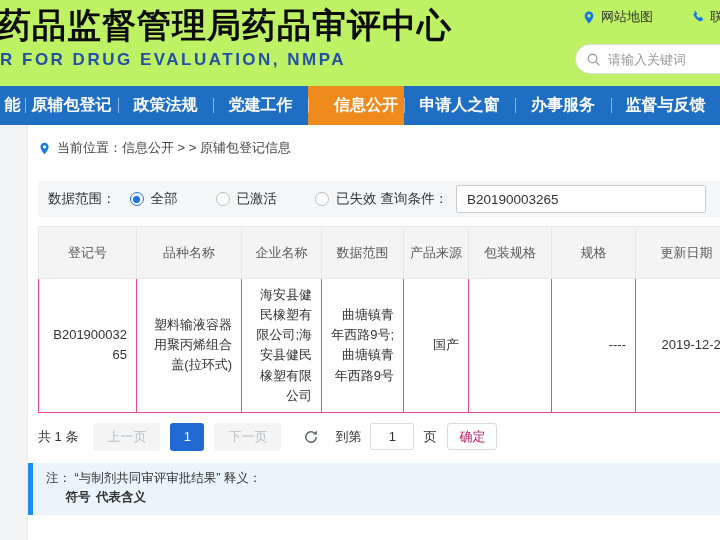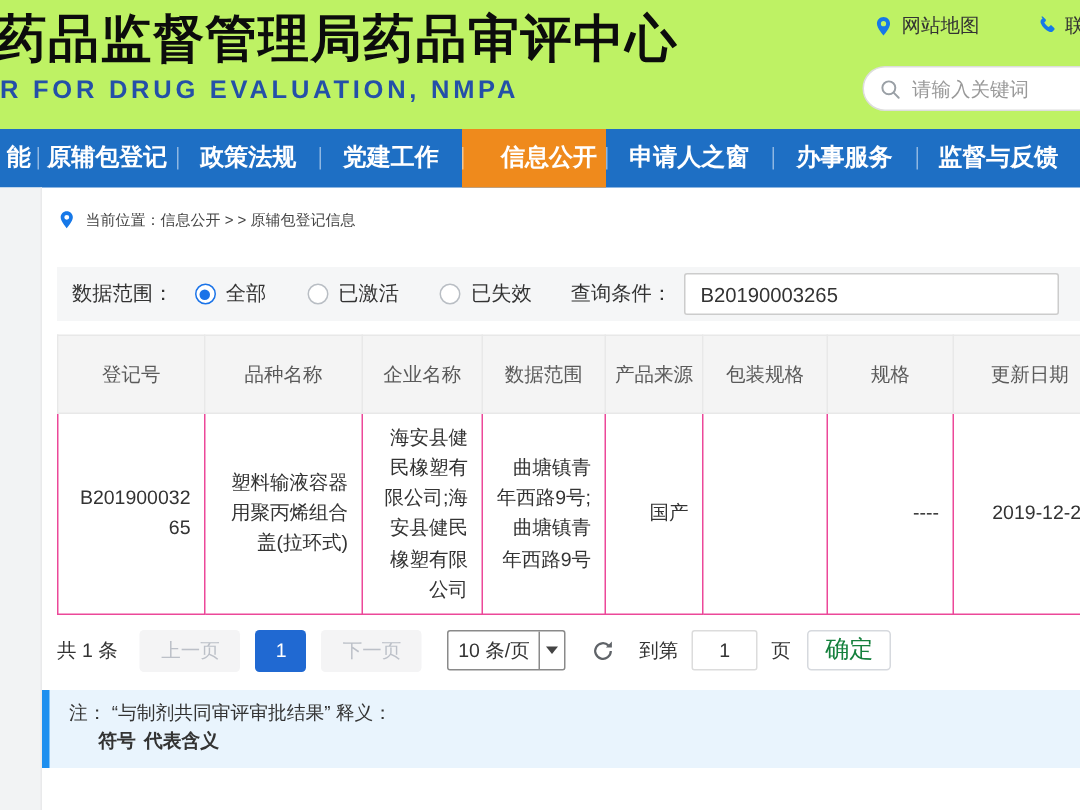--- a/index.html
+++ b/index.html
@@ -21,34 +21,34 @@
   .search-box input::placeholder { color:#999; }
 
   
   .main-nav { display:flex; height:39px; background:#1e6fc4; }
   .nav-item { position:relative; display:flex; align-items:center; justify-content:center; color:#fff; font-size:16px; font-weight:bold; cursor:pointer; }
   .nav-item + .nav-item::before { content:""; position:absolute; left:0; top:12px; width:1px; height:15px; background:rgba(255,255,255,.5); }
   .nav-item.active { background:#ef8a1c;padding-left:20px; }
   .nav-item.active::before, .nav-item.active + .nav-item::before { background:rgba(255,255,255,.5); }
 
   
-  .breadcrumb { margin-left:28px; padding:14px 0 9px 10px; display:flex; align-items:center; gap:6px; font-size:10px; color:#444; }
+  .breadcrumb { margin-left:28px; padding:14px 0 9px 10px; display:flex; align-items:center; gap:6px; font-size:13px; color:#444; }
   .breadcrumb svg { color:#1678e8; }
 
   .content { margin-left:28px; background:#fff; }
   .inset { margin-left:10px; }
 
   
   .tabs { display:flex; height:36px; background:#1e6fc4; margin-top:6px; }
   .tab { padding:0 22px; line-height:36px; color:#fff; font-size:14px; font-weight:bold; cursor:pointer; white-space:nowrap; }
   .tab.active { background:#fff; color:#1e5fae; }
 
   
   .filter-bar { margin-top:15px; height:36px; background:#f5f6f7; display:flex; align-items:center; font-size:13.5px; color:#333; padding:0 14px 0 10px; }
-  .radio-group { display:flex; align-items:center; gap:27px; margin-left:14px; }
+  .radio-group { display:flex; align-items:center; gap:38px; margin-left:14px; }
   .radio-opt { display:flex; align-items:center; gap:7px; cursor:pointer; }
   .radio-dot { width:14px; height:14px; border-radius:50%; border:1px solid #b9bec4; background:#fff; position:relative; flex:none; }
   .radio-opt.checked .radio-dot { border:1.5px solid #1a73e8; }
   .radio-opt.checked .radio-dot::after { content:""; position:absolute; left:50%; top:50%; width:7px; height:7px; margin:-3.5px 0 0 -3.5px; border-radius:50%; background:#1a73e8; }
   .query-label { margin-left:auto; }
   .query-input { width:250px; height:28px; border:1px solid #ccc; border-radius:2px; background:#fff; margin-left:8px; padding:0 10px; font-size:13.5px; color:#333; outline:none; font-family:inherit; }
 
   
   table.data-table { margin-top:9px; border-collapse:collapse; table-layout:fixed; width:699px; font-size:13px; }
   .data-table th { background:#f4f4f4; color:#5a5a5a; font-weight:normal; height:52px; border:1px solid #e8e8e8; text-align:center; padding:2px 4px; }
@@ -59,21 +59,21 @@
   .pg-total { margin-right:10px; }
   .pg-btn { height:28px; line-height:28px; padding:0 14px; background:#f4f4f5; color:#bcc0c8; border-radius:3px; margin:0 5px; cursor:default; }
   .pg-page { min-width:34px; height:28px; line-height:28px; text-align:center; background:#2069d2; color:#fff; border-radius:3px; margin:0 5px; cursor:pointer; }
   .pg-select { margin-left:12px; height:27px; border:1px solid #8a8a8a; border-radius:2px; background:#fff; display:flex; align-items:center; cursor:pointer; }
   .pg-select .txt { padding:0 6px; white-space:nowrap; }
   .pg-select .chev { width:17px; align-self:stretch; border-left:1px solid #8a8a8a; display:flex; align-items:center; justify-content:center; }
   .pg-select .chev::after { content:""; width:0; height:0; border-left:4px solid transparent; border-right:4px solid transparent; border-top:5px solid #444; }
   .pg-refresh { margin-left:17px; color:#5f6368; display:flex; cursor:pointer; }
   .pg-goto-label { margin-left:16px; }
   .pg-goto-input { width:44px; height:27px; border:1px solid #dcdcdc; border-radius:2px; text-align:center; margin:0 9px; font-size:13px; color:#333; outline:none; font-family:inherit; }
-  .pg-confirm { margin-left:11px; height:27px; line-height:25px; padding:0 11px; border:1px solid #d6d9de; border-radius:3px; background:#fff; color:#15803d; cursor:pointer; font-size:16px; }
+  .pg-confirm { margin-left:11px; height:27px; line-height:25px; padding:0 11px; border:1px solid #d6d9de; border-radius:3px; background:#fff; color:#be185d; cursor:pointer; font-size:13px; }
 
   
   .note-box { margin-top:12px; background:#e9f4fd; border-left:5px solid #1e8fef; padding:7px 12px 9px 13px; font-size:12.5px; color:#333; line-height:17px; }
   .note-line1 { white-space:nowrap; }
   .note-row { display:flex; margin-left:14px; margin-top:2px; }
   .note-sym { width:36px; text-align:center; flex:none; }
   .note-head { font-weight:bold; }
 </style>
 </head>
 <body>
@@ -183,24 +183,20 @@
           <td>2019-12-25</td>
         </tr>
       </tbody>
     </table>
 
     <div class="pagination inset">
       <span class="pg-total">共 1 条</span>
       <span class="pg-btn">上一页</span>
       <span class="pg-page">1</span>
       <span class="pg-btn">下一页</span>
-      <div class="pg-select">
-        <span class="txt">10 条/页</span>
-        <span class="chev"></span>
-      </div>
       <span class="pg-refresh">
         <svg width="16" height="16" viewBox="0 0 16 16">
             <path fill="none" stroke="currentColor" stroke-width="1.5" d="M13.2 8a5.2 5.2 0 1 1-1.6-3.75"></path>
             <path fill="currentColor" d="M13.9 1.6v4h-4z"></path>
           </svg>
       </span>
       <span class="pg-goto-label">到第</span>
       <input class="pg-goto-input" type="text" value="1" style="">
       <span>页</span>
       <button class="pg-confirm">确定</button>

